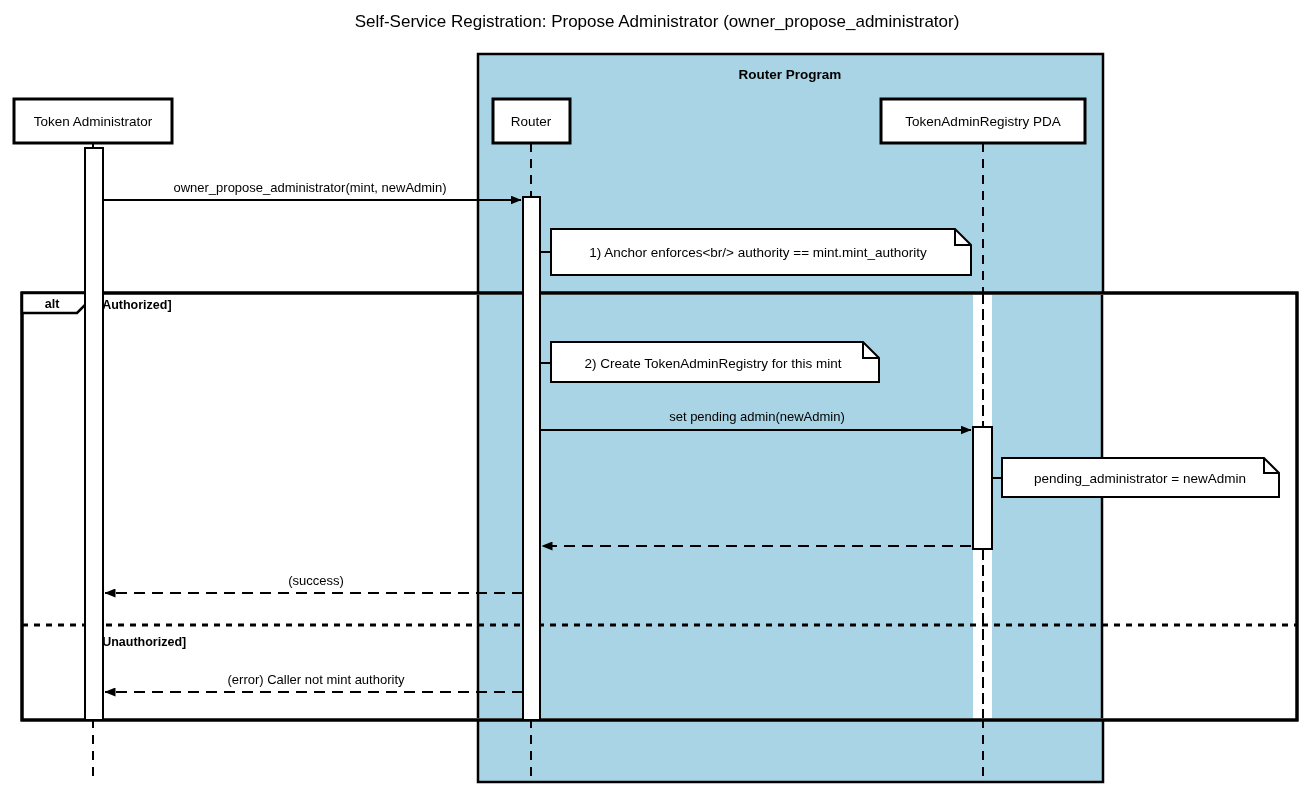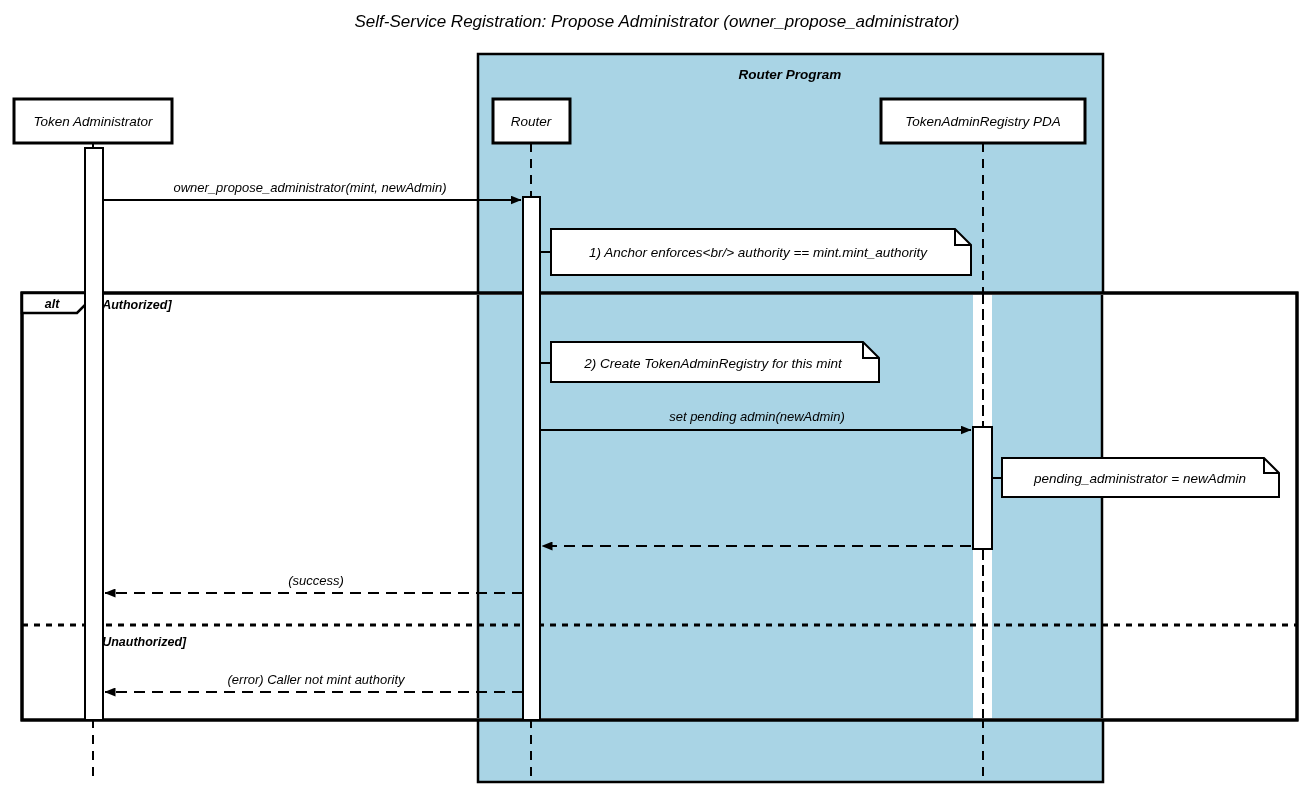--- a/index.html
+++ b/index.html
@@ -12,21 +12,20 @@
     height: 790px;
     font-family: "Liberation Sans", sans-serif;
     position: relative;
     overflow: hidden;
   }
   #diagram-root {
     position: absolute;
     left: 0; top: 0;
     width: 1315px;
     height: 790px;
-    font-style: italic;
   }
   svg.seq { display: block; }
   .title-text {
     font-family: "Liberation Sans", sans-serif;
     font-size: 17px;
     fill: #000000;
     text-anchor: middle;
   }
   .participant-label {
     font-family: "Liberation Sans", sans-serif;

